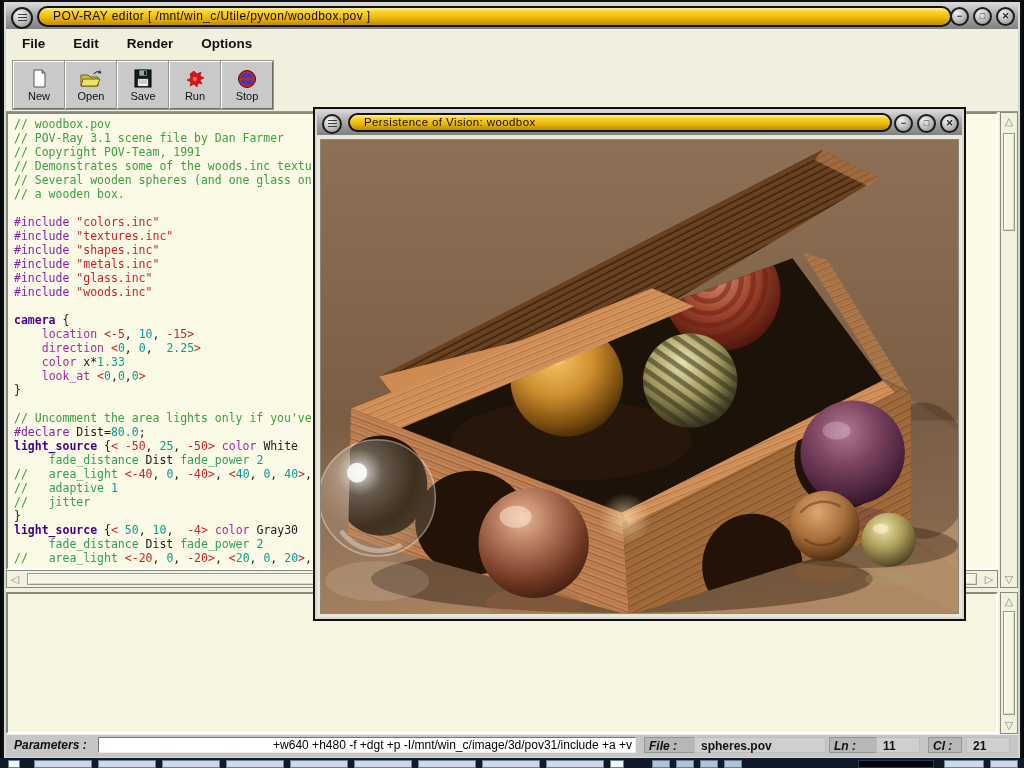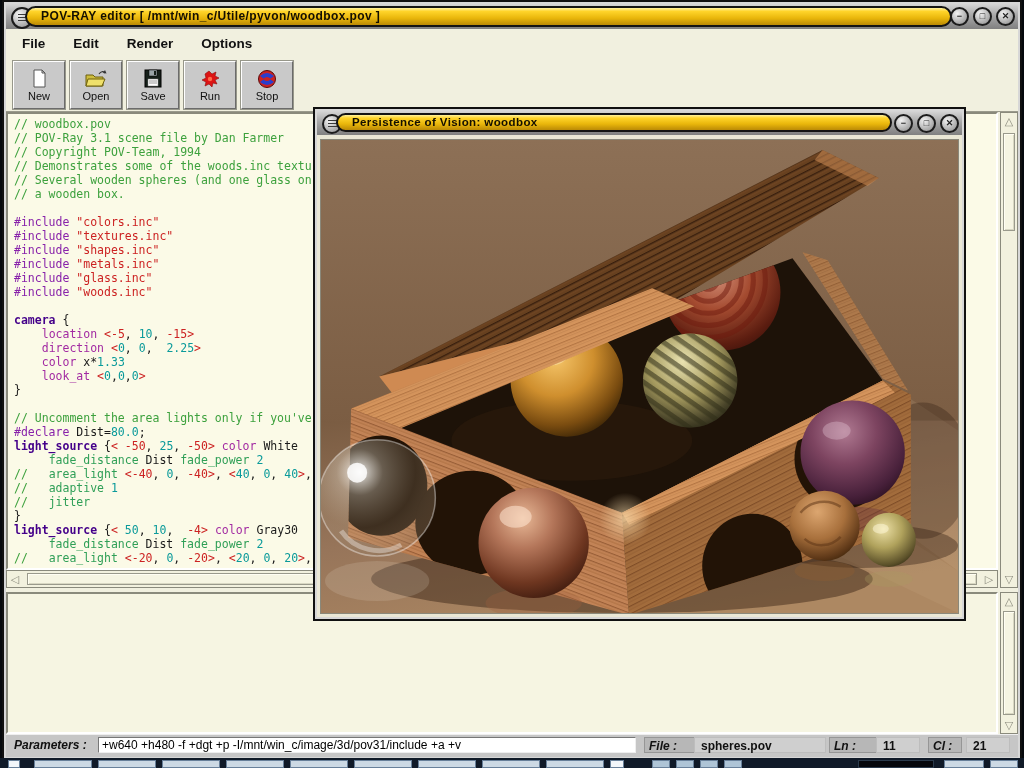--- a/index.html
+++ b/index.html
@@ -9,36 +9,36 @@
   .win{position:absolute;border:2px solid #101010;background:#f1f0df;
        box-shadow:inset 0 0 0 2px #d7d7d7;}
   #main-window{left:2px;top:0;width:1016px;height:756px;}
   .titlebar{position:absolute;left:2px;right:2px;top:2px;height:25px;
             background:linear-gradient(180deg,#d6d6d6 0%,#a8a8a8 45%,#808080 100%);}
   .menu-circle{position:absolute;left:5px;top:3px;width:18px;height:18px;border-radius:50%;
                border:2px solid #1b1b1b;background:radial-gradient(circle at 35% 30%,#f5f5f5,#b5b5b5 60%,#8d8d8d);
                display:flex;align-items:center;justify-content:center;}
   .menu-circle .lines{width:9px;height:8px;
                background:repeating-linear-gradient(#3a3a3a 0 1px,transparent 1px 3px);}
-  .title-pill{position:absolute;left:19px;right:66px;top:2px;height:17px;border:2px solid #141414;
+  .title-pill{position:absolute;left:31px;right:66px;top:2px;height:17px;border:2px solid #141414;
               border-radius:12px;overflow:hidden;white-space:nowrap;
               background:linear-gradient(180deg,#fff2a0 0%,#ffd42a 20%,#e9b60b 60%,#bb8a06 100%);
-              color:#140f00;font-weight:bold;font-size:12px;line-height:17px;padding-left:14px;
+              color:#140f00;font-weight:normal;font-size:12px;line-height:17px;padding-left:14px;
               letter-spacing:.4px;}
   .win-btns{position:absolute;right:3px;top:3px;display:flex;gap:4px;}
   .wbtn{width:15px;height:15px;border-radius:50%;border:2px solid #1c1c1c;
         background:radial-gradient(circle at 35% 30%,#f3f3f3,#b3b3b3 60%,#8a8a8a);
         display:flex;align-items:center;justify-content:center;
         font-size:9px;font-weight:bold;color:#222;line-height:1;}
   
   #menubar{position:absolute;left:2px;right:2px;top:27px;height:29px;background:#f1f0df;
            display:flex;align-items:center;gap:28px;padding-left:16px;
            font-size:13.5px;font-weight:bold;color:#111;}
   #toolbar{position:absolute;left:2px;right:2px;top:56px;height:54px;background:#f1f0df;
-           border-bottom:1px solid #9a9a8c;display:flex;gap:5px;padding:3px 0 0 7px;box-sizing:border-box;}
+           border-bottom:1px solid #9a9a8c;display:flex;padding:3px 0 0 7px;box-sizing:border-box;}
   .tbtn{width:50px;height:46px;background:#c9c9c9;border:1px solid;
         border-color:#ffffff #6b6b6b #6b6b6b #ffffff;outline:1px solid #97978a;
         display:flex;flex-direction:column;align-items:center;justify-content:center;gap:1px;
         font-size:11px;color:#111;}
   .tbtn svg{display:block}
   
   #editor{position:absolute;left:2px;right:22px;top:110px;height:458px;background:#fbfae7;
           border:2px solid;border-color:#8a8a7c #ffffff #ffffff #8a8a7c;
           box-sizing:border-box;overflow:hidden;padding:3px 0 0 6px;}
   .cl{height:14px;line-height:14px;white-space:pre;
@@ -60,21 +60,21 @@
   
   #statusbar{position:absolute;left:2px;right:2px;top:732px;height:22px;background:#c6c6c6;
              border-top:1px solid #efefef;font-size:12px;font-weight:bold;color:#111;}
   .sb-label{position:absolute;top:2px;height:16px;line-height:16px;padding:0 4px;
             background:#b7b7b7;border:1px solid #969696;box-sizing:border-box;font-style:italic;}
   .sb-value{position:absolute;top:2px;height:16px;line-height:16px;padding:0 6px;
             background:#cfcfcf;border:1px solid #bdbdbd;box-sizing:border-box;}
   #param-label{left:4px;background:transparent;border:none;}
   #param-input{position:absolute;left:92px;top:2px;width:538px;height:16px;border:1px solid;
                border-color:#777 #eee #eee #777;background:#fff;
-               font-family:"Liberation Sans",sans-serif;font-size:12px;padding:0 3px;box-sizing:border-box;}
+               font-family:"Liberation Sans",sans-serif;font-size:12px;padding:0 3px;box-sizing:border-box;text-align:right;}
   
   #taskbar{position:absolute;left:0;top:758px;width:1024px;height:10px;background:#101a28;}
   .task-box{position:absolute;top:2px;height:8px;background:#ccd9e4;border:1px solid #68809a;box-sizing:border-box;}
   
   #render-window{left:313px;top:107px;width:649px;height:510px;z-index:10;background:#eae7d5;}
   #render-window .titlebar{height:24px;}
   #render-image-frame{position:absolute;left:5px;top:30px;right:5px;bottom:5px;
                       border:1px solid #8a887a;background:#000;}
   #render-image-frame svg{display:block;}
 </style>
@@ -149,21 +149,21 @@
         <path d="M4 7 q7 -6 14 0 l-3.5 2.5 q-3.5 -3 -7 0 z" fill="#2a3ecc"></path>
         <path d="M18 13 q-7 6 -14 0 l3.5 -2.5 q3.5 3 7 0 z" fill="#2a3ecc"></path>
       </svg>
       <span>Stop</span>
     </div>
   </div>
 
   <div id="editor">
       <div class="cl"><span class="tk-com">// woodbox.pov</span></div>
       <div class="cl"><span class="tk-com">// POV-Ray 3.1 scene file by Dan Farmer</span></div>
-      <div class="cl"><span class="tk-com">// Copyright POV-Team, 1994</span></div>
+      <div class="cl"><span class="tk-com">// Copyright POV-Team, 1991</span></div>
       <div class="cl"><span class="tk-com">// Demonstrates some of the woods.inc textur</span></div>
       <div class="cl"><span class="tk-com">// Several wooden spheres (and one glass on</span></div>
       <div class="cl"><span class="tk-com">// a wooden box.</span></div>
       <div class="cl">&nbsp;</div>
       <div class="cl"><span class="tk-dir">#include </span><span class="tk-str">"colors.inc"</span></div>
       <div class="cl"><span class="tk-dir">#include </span><span class="tk-str">"textures.inc"</span></div>
       <div class="cl"><span class="tk-dir">#include </span><span class="tk-str">"shapes.inc"</span></div>
       <div class="cl"><span class="tk-dir">#include </span><span class="tk-str">"metals.inc"</span></div>
       <div class="cl"><span class="tk-dir">#include </span><span class="tk-str">"glass.inc"</span></div>
       <div class="cl"><span class="tk-dir">#include </span><span class="tk-str">"woods.inc"</span></div>

